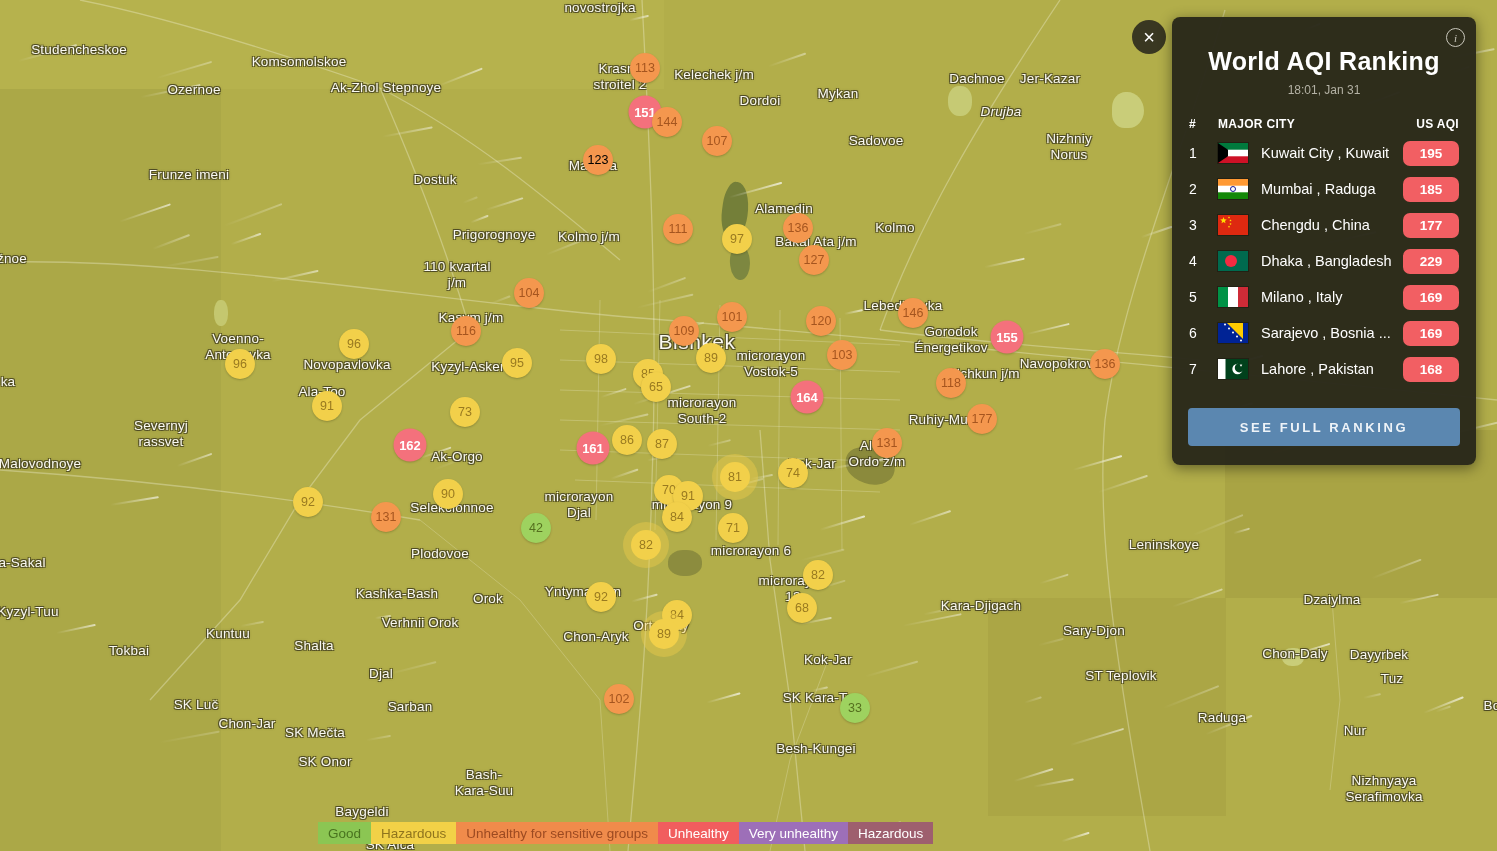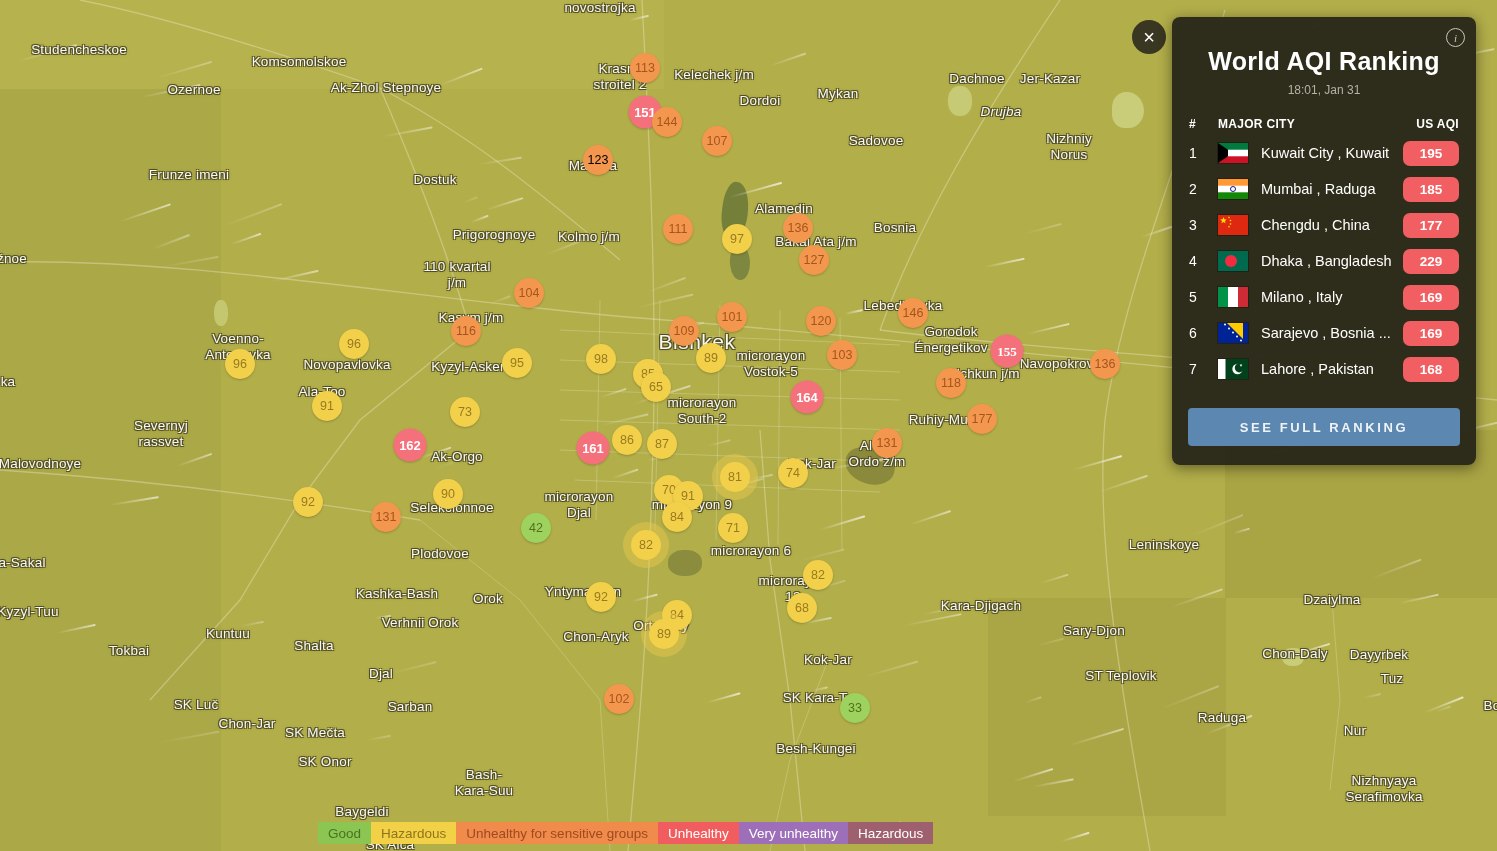--- a/index.html
+++ b/index.html
@@ -207,21 +207,21 @@
       <div class="map-label" style="left: 876px; top: 141px;">Sadovoe</div>
       <div class="map-label" style="left: 1069px; top: 147px;">Nizhniy
 Norus</div>
       <div class="map-label" style="left: 189px; top: 175px;">Frunze imeni</div>
       <div class="map-label" style="left: 435px; top: 180px;">Dostuk</div>
       <div class="map-label" style="left: 593px; top: 166px;">Maevka</div>
       <div class="map-label" style="left: 12px; top: 259px;">žnoe</div>
       <div class="map-label" style="left: 494px; top: 235px;">Prigorognoye</div>
       <div class="map-label" style="left: 589px; top: 237px;">Kolmo j/m</div>
       <div class="map-label" style="left: 784px; top: 209px;">Alamedin</div>
-      <div class="map-label" style="left: 895px; top: 228px;">Bosnia</div>
+      <div class="map-label" style="left: 895px; top: 228px;">Kolmo</div>
       <div class="map-label" style="left: 816px; top: 242px;">Bakai Ata j/m</div>
       <div class="map-label" style="left: 457px; top: 275px;">110 kvartal
 j/m</div>
       <div class="map-label" style="left: 903px; top: 306px;">Lebedinovka</div>
       <div class="map-label" style="left: 951px; top: 340px;">Gorodok
 Énergetikov</div>
       <div class="map-label" style="left: 471px; top: 318px;">Kasym j/m</div>
       <div class="map-label" style="left: 238px; top: 347px;">Voenno-
 Antonovka</div>
       <div class="map-label" style="left: 347px; top: 365px;">Novopavlovka</div>
@@ -298,21 +298,21 @@
       <div class="marker" style="left: 678px; top: 229px; background: rgb(244, 151, 78); color: rgb(165, 85, 31);">111</div>
       <div class="marker" style="left: 737px; top: 239px; background: rgb(242, 208, 74); color: rgb(153, 122, 32);">97</div>
       <div class="marker" style="left: 798px; top: 228px; background: rgb(244, 151, 78); color: rgb(165, 85, 31);">136</div>
       <div class="marker" style="left: 814px; top: 260px; background: rgb(244, 151, 78); color: rgb(165, 85, 31);">127</div>
       <div class="marker" style="left: 529px; top: 293px; background: rgb(244, 151, 78); color: rgb(165, 85, 31);">104</div>
       <div class="marker" style="left: 913px; top: 313px; background: rgb(244, 151, 78); color: rgb(165, 85, 31);">146</div>
       <div class="marker" style="left: 732px; top: 317px; background: rgb(244, 151, 78); color: rgb(165, 85, 31);">101</div>
       <div class="marker" style="left: 821px; top: 321px; background: rgb(244, 151, 78); color: rgb(165, 85, 31);">120</div>
       <div class="marker" style="left: 684px; top: 331px; background: rgb(244, 151, 78); color: rgb(165, 85, 31);">109</div>
       <div class="marker" style="left: 466px; top: 331px; background: rgb(244, 151, 78); color: rgb(165, 85, 31);">116</div>
-      <div class="marker red" style="left: 1007px; top: 351px; background: rgb(244, 113, 124); color: rgb(255, 255, 255); font-family: Liberation Serif, serif;">155</div>
+      <div class="marker red" style="left: 1007px; top: 337px; background: rgb(244, 113, 124); color: rgb(255, 255, 255);">155</div>
       <div class="marker" style="left: 354px; top: 344px; background: rgb(242, 208, 74); color: rgb(153, 122, 32);">96</div>
       <div class="marker" style="left: 240px; top: 364px; background: rgb(242, 208, 74); color: rgb(153, 122, 32);">96</div>
       <div class="marker" style="left: 517px; top: 363px; background: rgb(242, 208, 74); color: rgb(153, 122, 32);">95</div>
       <div class="marker" style="left: 601px; top: 359px; background: rgb(242, 208, 74); color: rgb(153, 122, 32);">98</div>
       <div class="marker" style="left: 711px; top: 358px; background: rgb(242, 208, 74); color: rgb(153, 122, 32);">89</div>
       <div class="marker" style="left: 842px; top: 355px; background: rgb(244, 151, 78); color: rgb(165, 85, 31);">103</div>
       <div class="marker" style="left: 1105px; top: 364px; background: rgb(244, 151, 78); color: rgb(165, 85, 31);">136</div>
       <div class="marker" style="left: 648px; top: 374px; background: rgb(242, 208, 74); color: rgb(153, 122, 32);">85</div>
       <div class="marker" style="left: 656px; top: 387px; background: rgb(242, 208, 74); color: rgb(153, 122, 32);">65</div>
       <div class="marker" style="left: 951px; top: 383px; background: rgb(244, 151, 78); color: rgb(165, 85, 31);">118</div>

